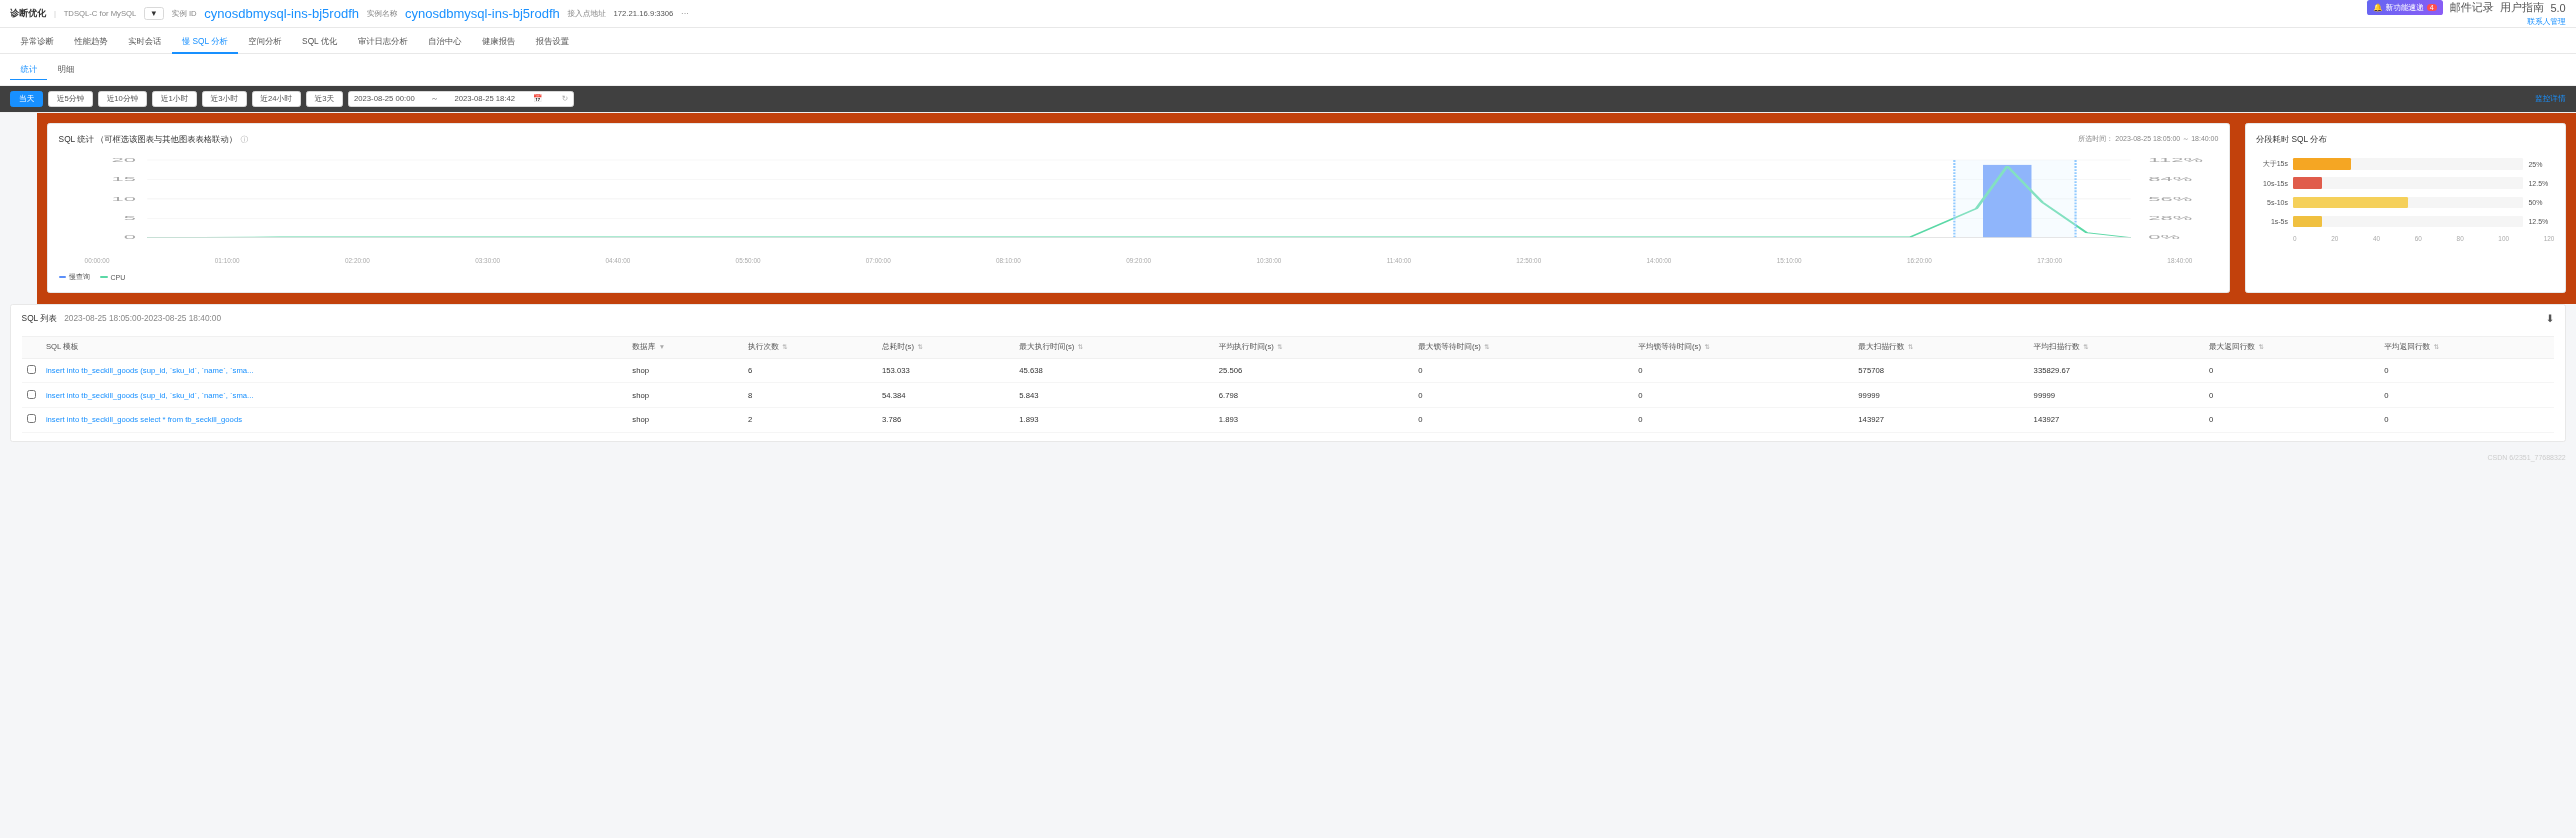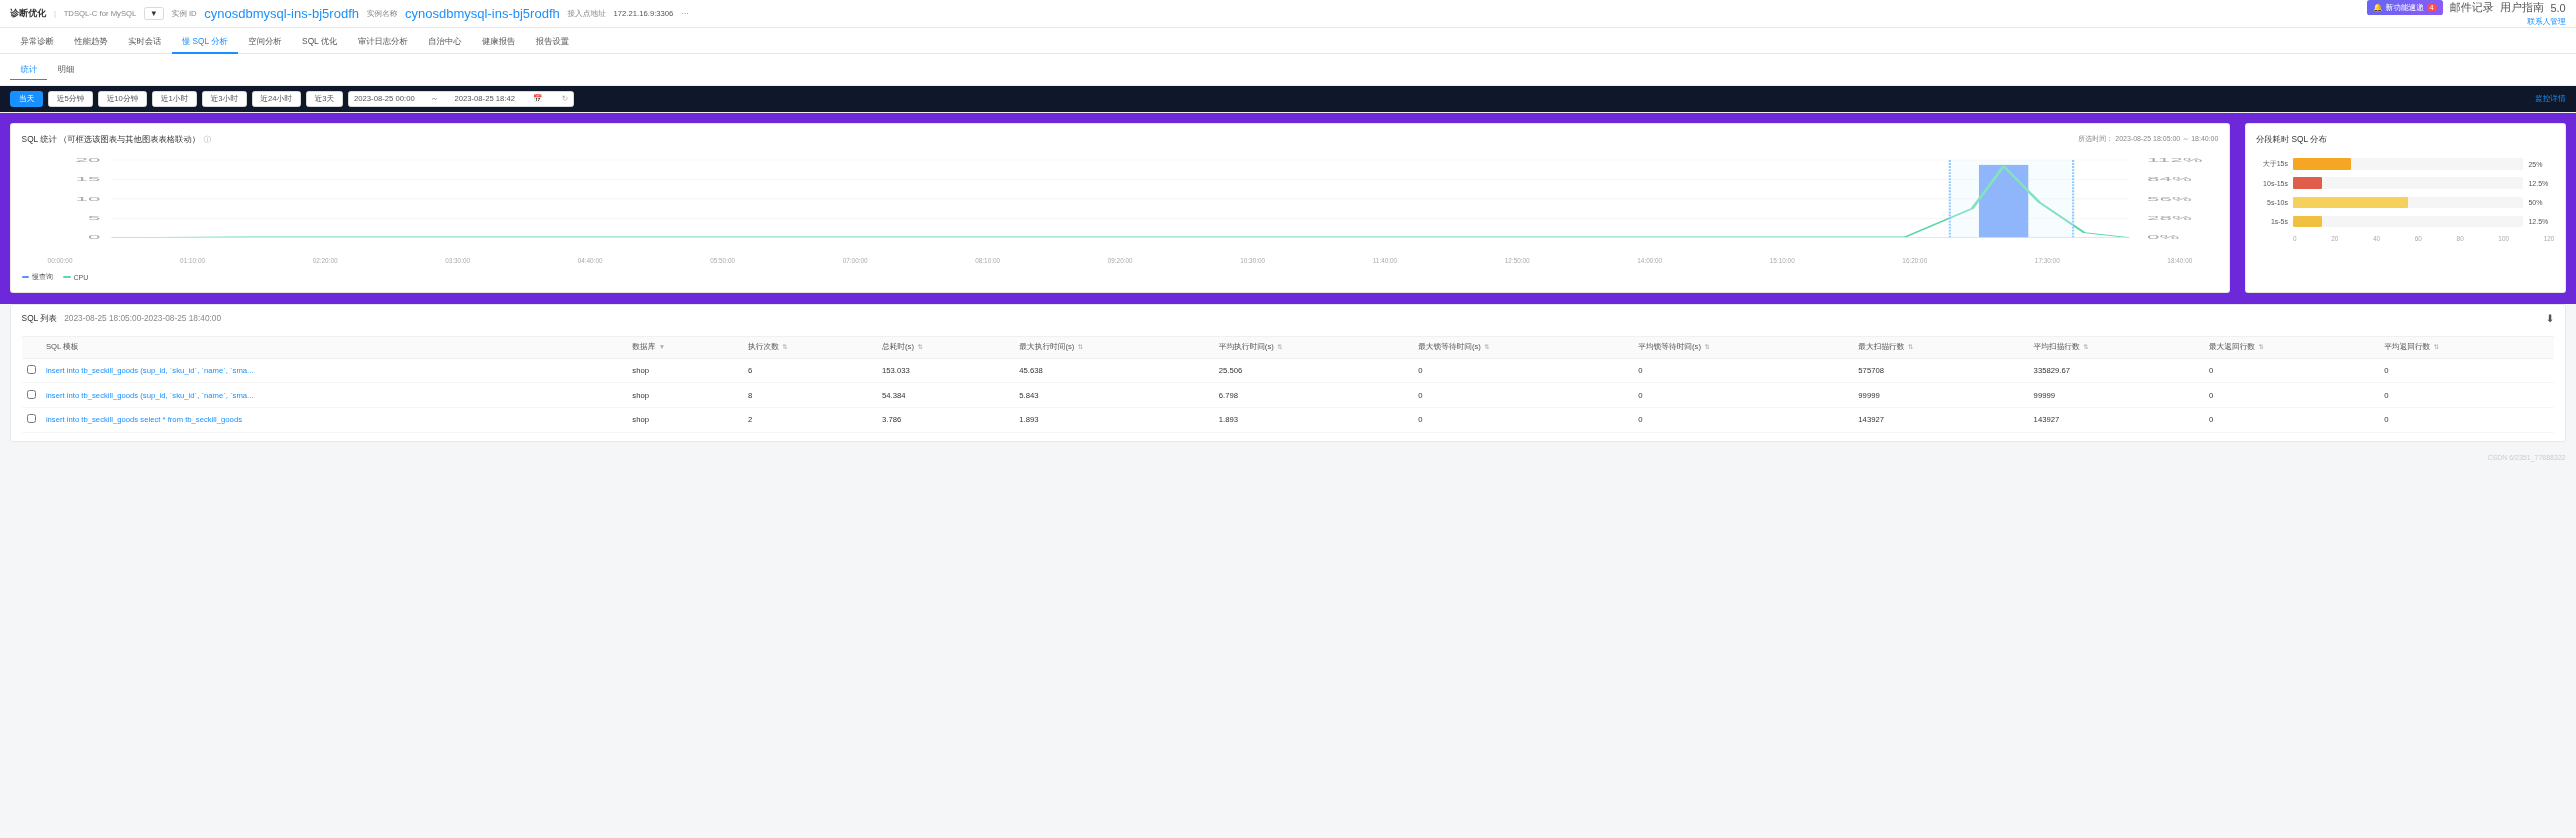--- a/index.html
+++ b/index.html
@@ -52,38 +52,38 @@
       border-bottom: 0.6px solid #f0f0f0; gap: 0;
     }
     .sub-tab {
       padding: 0 10.3px; height: 20.5px; line-height: 20.5px; cursor: pointer; font-size: 8.3px;
       color: #555; border-bottom: 1.3px solid transparent;
     }
     .sub-tab.active { color: #1890ff; border-bottom: 1.3px solid #1890ff; }
 
     
     .time-filter-bar {
-      display: flex; align-items: center; background: #0f172a; padding: 5.1px 10.3px;
+      display: flex; align-items: center; background: #404040; padding: 5.1px 10.3px;
       border-bottom: 0.6px solid #f0f0f0; gap: 5.1px;
     }
     .time-btn {
       padding: 1.9px 7.7px; border: 0.6px solid #d9d9d9; border-radius: 2.6px; cursor: pointer;
       font-size: 7.7px; background: #fff; color: #555;
     }
     .time-btn.active { background: #1890ff; color: #fff; border-color: #1890ff; }
     .time-range-input {
       display: flex; align-items: center; gap: 16px; border: 0.6px solid #d9d9d9; border-radius: 2.6px;
       padding: 1.9px 5.1px; background: #fff; font-size: 7.7px; color: #555;
     }
     .monitor-detail-btn {
       margin-left: auto; color: #1890ff; cursor: pointer; font-size: 7.7px; text-decoration: none;
     }
 
     
-    .main-content { padding: 10.3px; display: flex; gap: 15px; background: #6d28d9; }
+    .main-content { padding: 10.3px; display: flex; gap: 15px; background: #c2410c; margin-left: 37px; }
 
     
     .sql-stats-panel {
       background: #fff; border-radius: 2.6px; flex: 1; min-width: 0; padding: 10.3px;
       border: 0.6px solid #e8e8e8;
     }
     .panel-title { font-size: 8.3px; font-weight: 500; color: #333; margin-bottom: 2.6px; }
     .selected-time { font-size: 7px; color: #888; text-align: right; margin-bottom: 5.1px; }
 
     

